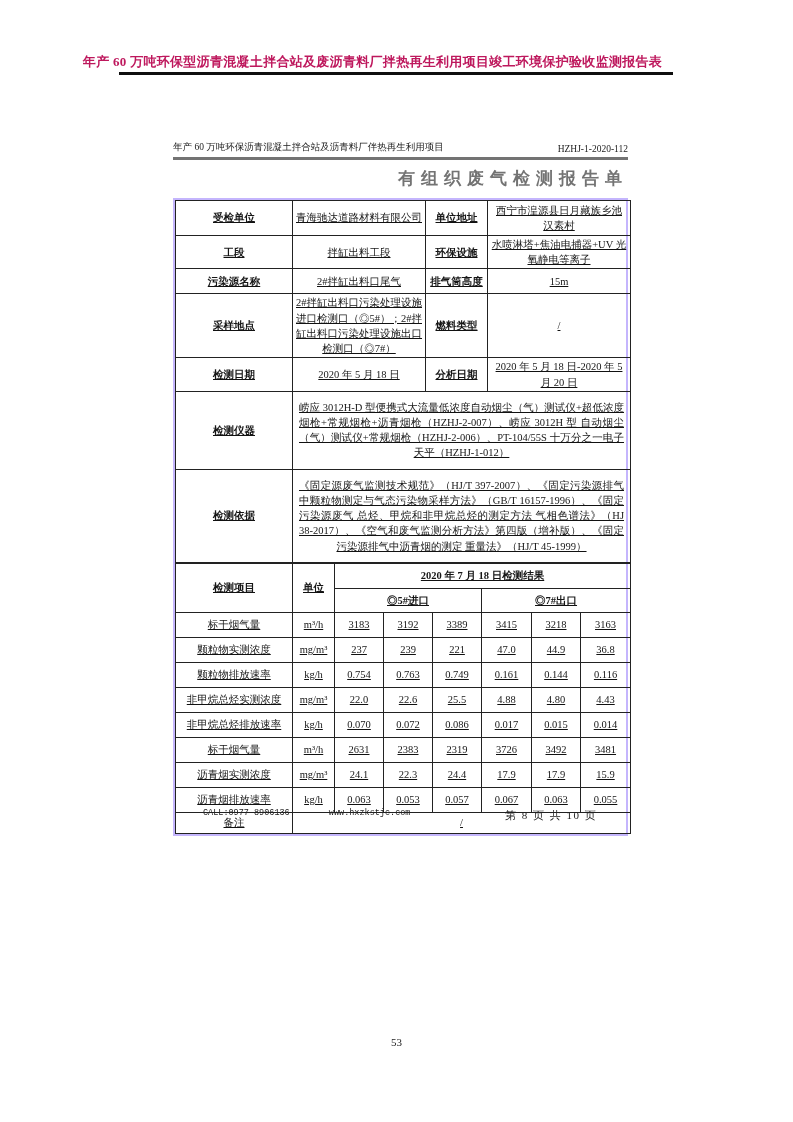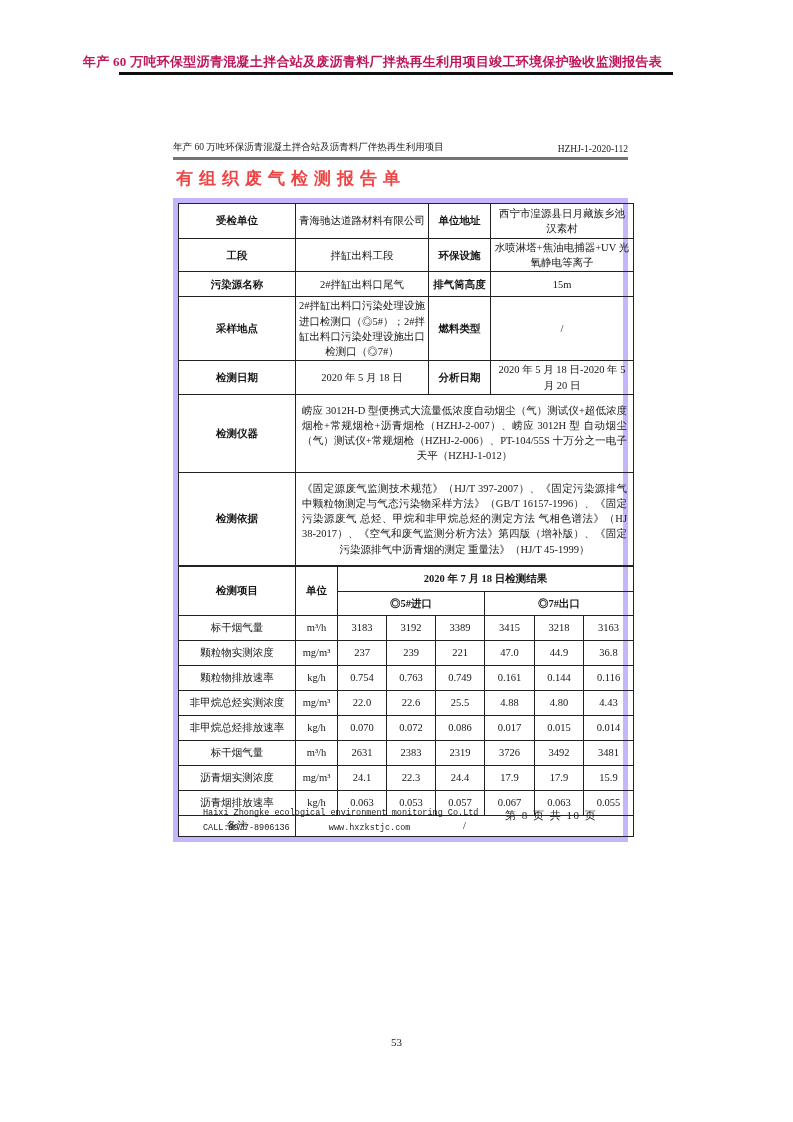--- a/index.html
+++ b/index.html
@@ -20,24 +20,24 @@
     position:absolute; top:72px; left:119px; width:554px; height:2.5px;
     background:#0e0e0e;
   }
   .sheet { position:absolute; left:173px; top:141px; width:455px; }
   .doc-header {
     display:flex; justify-content:space-between; align-items:flex-end;
     font-size:9.5px; color:#222;
     border-bottom:3px solid #737373; padding-bottom:3px;
   }
   .report-title {
-    text-align:left; font-size:17px; font-weight:bold; letter-spacing:6px;
-    margin:7px 0 8px 3px; color:#ef4444;
-  }
-  .tbl-wrap { border:5px solid #c4b5fd; }
+    text-align:right; font-size:17px; font-weight:bold; letter-spacing:6px;
+    margin:7px 0 8px 3px; color:#737373;
+  }
+  .tbl-wrap { border:2px solid #c4b5fd;text-decoration:underline; }
   table { width:100%; border-collapse:collapse; table-layout:fixed; font-size:10.5px; color:#161616; }
   td, th { border:1px solid #222; text-align:center; vertical-align:middle; padding:1px 3px; line-height:1.45; }
   th { font-weight:bold; }
   .just { text-align:justify; text-align-last:center; padding:8px 6px; }
   .h35{height:35px} .h30{height:30px} .h25{height:25px} .h56{height:56px}
   .h52{height:52px} .h67{height:67px} .h24{height:24px} .h21{height:21px}
   .footer-left {
     position:absolute; left:203px; top:806px;
     font-family:"Liberation Mono", monospace; font-size:8.5px; color:#222;
     line-height:1.8; white-space:nowrap;
@@ -222,21 +222,20 @@
       <tr class="h21">
         <td>备注</td>
         <td colspan="7">/</td>
       </tr>
     </tbody>
       </table>
   </div>
 </div>
 
 <div class="footer-left">
-  <div>Haixi Zhongke ecological environment monitoring Co.Ltd</div>
   <div class="line2">
     <span>CALL:0977-8906136</span>
     <span>www.hxzkstjc.com</span>
   </div>
 </div>
 <div class="footer-right">第 8 页 共 10 页</div>
 
 <div class="page-number">53</div>
 
 </body></html>

